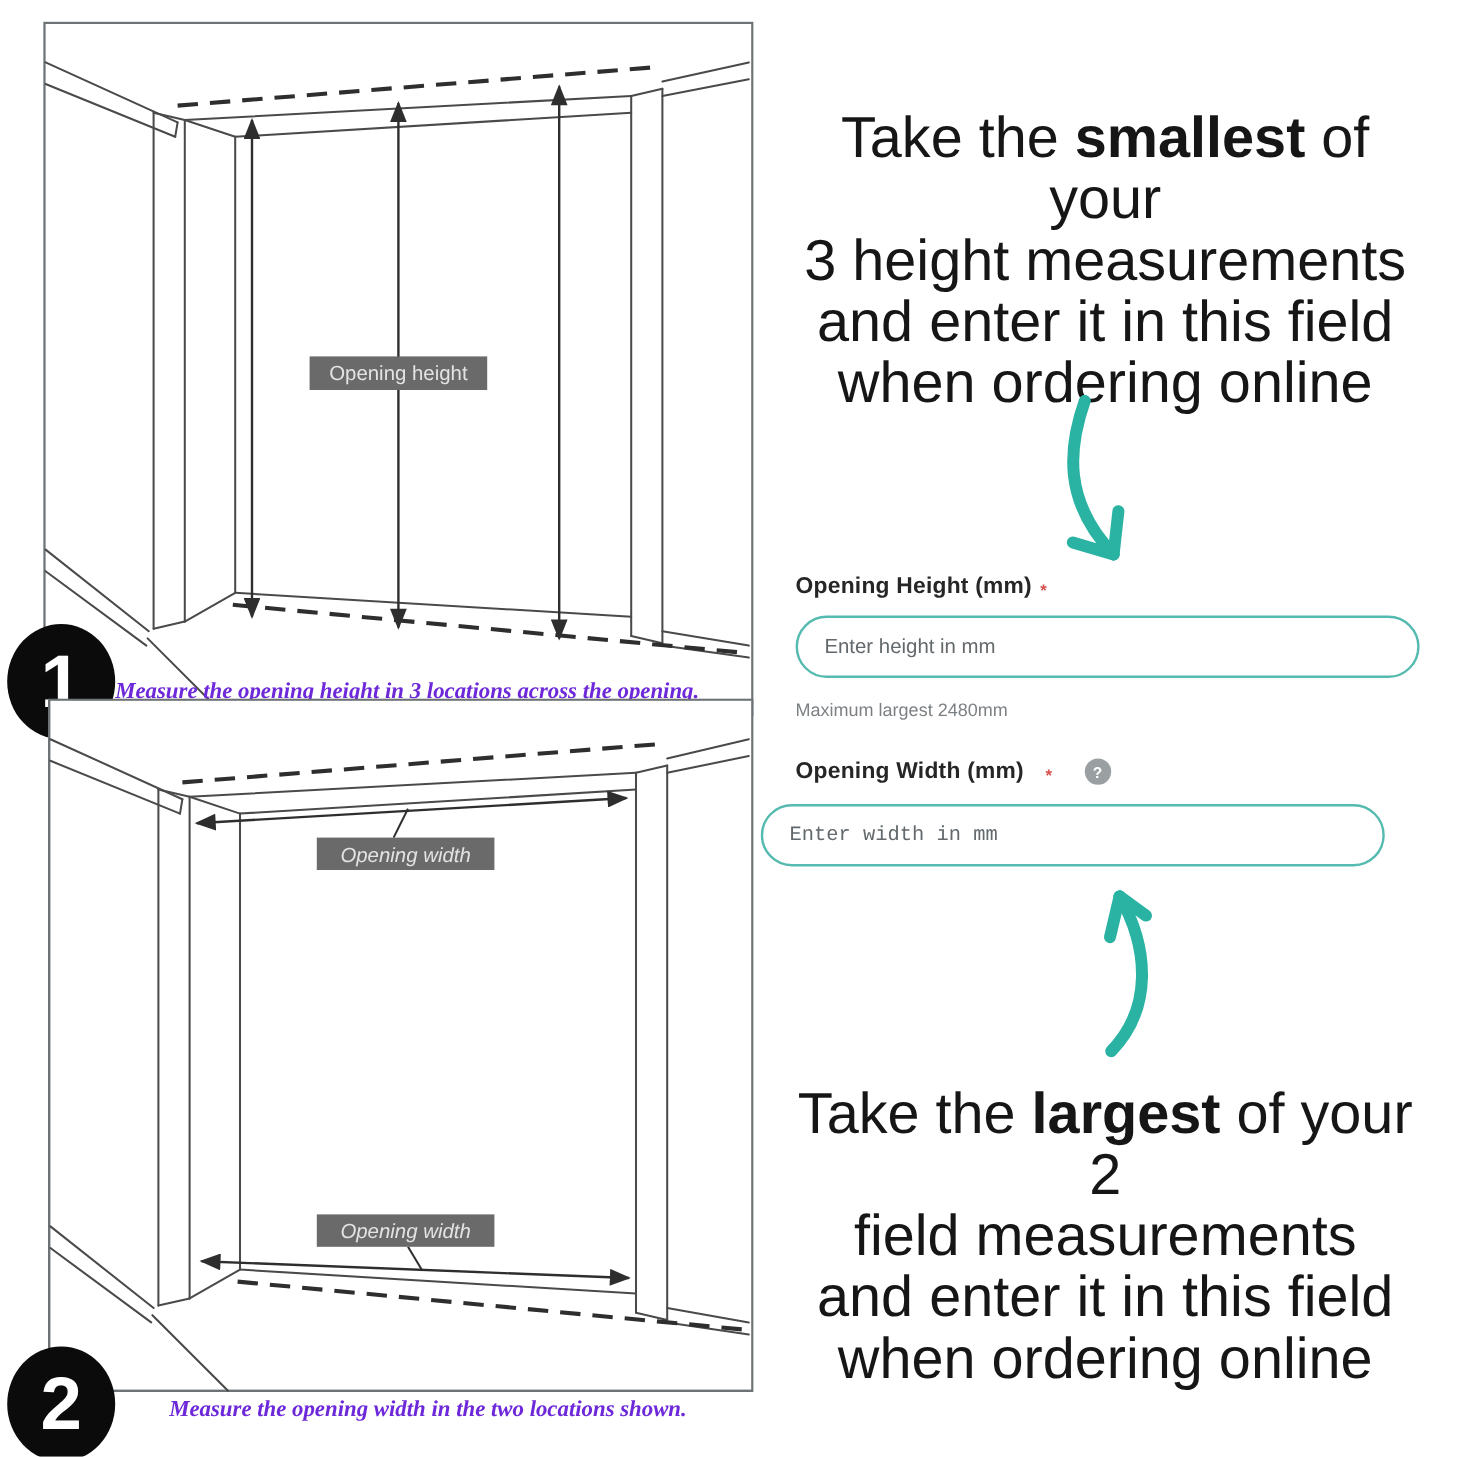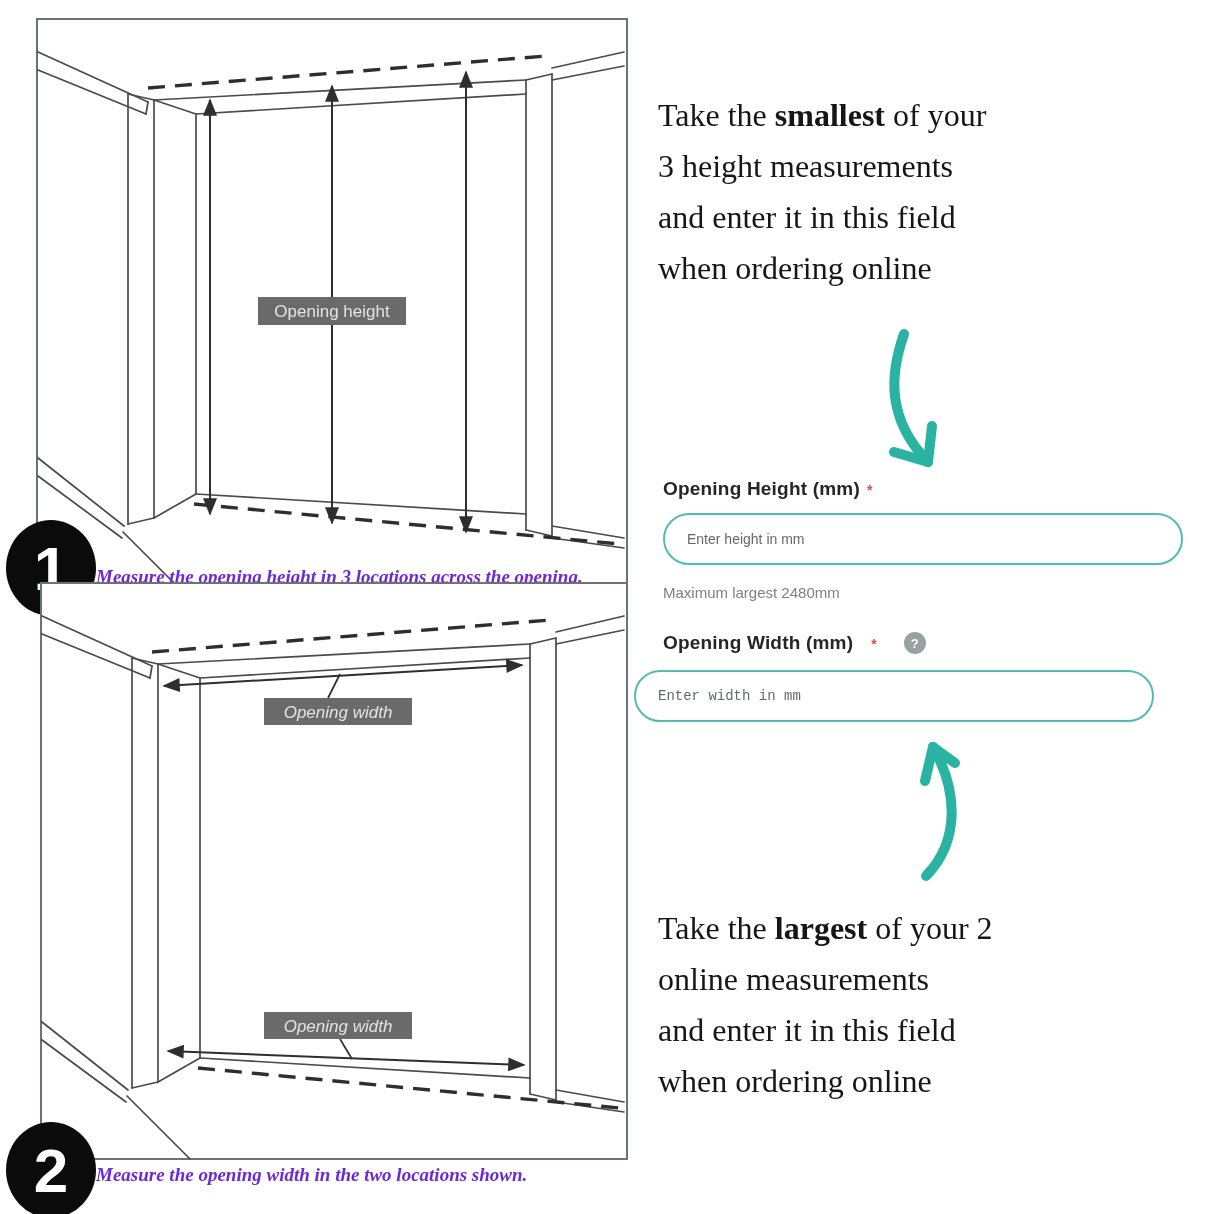--- a/index.html
+++ b/index.html
@@ -5,32 +5,32 @@
   html,body{margin:0;padding:0;background:#ffffff;}
   .page{position:relative;width:1214px;height:1214px;background:#ffffff;overflow:hidden;
         font-family:"Liberation Sans",sans-serif;}
   .fig{position:absolute;}
   .fig svg{display:block;}
   .badge{position:absolute;width:90px;height:96px;background:#0b0b0b;border-radius:50%;
          color:#ffffff;display:flex;align-items:center;justify-content:center;
          font-size:62px;font-weight:700;font-family:"Liberation Sans",sans-serif;}
   .caption{position:absolute;font-family:"Liberation Serif",serif;font-style:italic;
            font-weight:600;font-size:19px;color:#6d28d9;white-space:nowrap;}
-  .heading{position:absolute;width:526px;text-align:left;font-size:32px;line-height:51px;
-           color:#161616;letter-spacing:0px;font-family:Liberation Serif, serif;}
+  .heading{position:absolute;width:526px;text-align:center;font-size:48px;line-height:51px;
+           color:#161616;letter-spacing:0px;}
   .heading b{font-weight:700;}
-  .label-row{position:absolute;display:flex;align-items:center;}
+  .label-row{position:absolute;display:flex;align-items:flex-end;}
   .field-label{font-size:19px;font-weight:700;color:#262626;letter-spacing:.2px;}
   .req{color:#d8504d;font-size:14px;font-weight:700;margin-left:7px;margin-top:1px;}
   .help{width:22px;height:22px;border-radius:50%;background:#9aa0a2;color:#ffffff;
         font-size:13px;font-weight:700;display:flex;align-items:center;justify-content:center;
         margin-left:16px;margin-top:0px;cursor:pointer;}
   .pill-input{position:absolute;width:520px;height:52px;box-sizing:border-box;
         border:2px solid #55bab0;border-radius:26px;background:#ffffff;
-        padding:0 0 0 22px;font-size:14px;color:#333333;outline:none;
+        padding:0 0 0 22px;font-size:17px;color:#333333;outline:none;
         font-family:"Liberation Sans",sans-serif;}
   .pill-input::placeholder{color:#63696c;opacity:1;}
   .helper{position:absolute;font-size:15px;color:#7d8184;}
   .arrow-svg{position:absolute;}
 </style>
 </head>
 <body>
 
 <div class="page">
 
@@ -145,21 +145,21 @@
       </g>
       <g>
         <rect x="224" y="430" width="148" height="27" fill="#6a6a6a"></rect>
         <text x="298" y="450" text-anchor="middle" font-size="17" fill="#e3e3e3" font-family="Liberation Sans, sans-serif">Opening width</text>
       </g>
     </svg>
   </div>
   <div class="badge" style="left:6px;top:1122px;">
     <span>2</span>
   </div>
-  <div class="caption" style="left:96px;top:1164px;">Measure the opening width in the two locations shown.</div>
+  <div class="caption" style="left:96px;top:1164px;padding-left:45px;">Measure the opening width in the two locations shown.</div>
 
   <div class="heading" style="left:658px;top:90px;">
     <div><span>Take the </span><b>smallest</b><span> of your</span></div>
     <div>3 height measurements</div>
     <div>and enter it in this field</div>
     <div>when ordering online</div>
   </div>
 
   <svg class="arrow-svg" style="left:872px;top:326px;" width="130" height="150" viewBox="0 0 130 150">
     <g stroke="#2ab3a3" stroke-width="10" fill="none" stroke-linecap="round">
@@ -186,18 +186,18 @@
   <svg class="arrow-svg" style="left:896px;top:736px;" width="90" height="150" viewBox="0 0 90 150">
     <g stroke="#2ab3a3" stroke-width="10" fill="none" stroke-linecap="round">
       <path d="M37 11 C 62 55 64 105 30 140"></path>
       <path d="M37 11 L59 27"></path>
       <path d="M37 11 L29 45"></path>
     </g>
   </svg>
 
   <div class="heading" style="left:658px;top:903px;">
     <div><span>Take the </span><b>largest</b><span> of your 2</span></div>
-    <div>online measurements</div>
+    <div>field measurements</div>
     <div>and enter it in this field</div>
     <div>when ordering online</div>
   </div>
 
 </div>
 
 </body></html>

